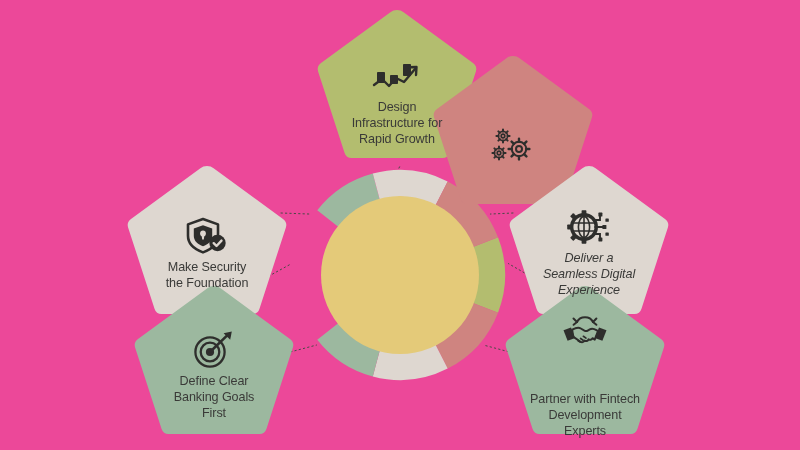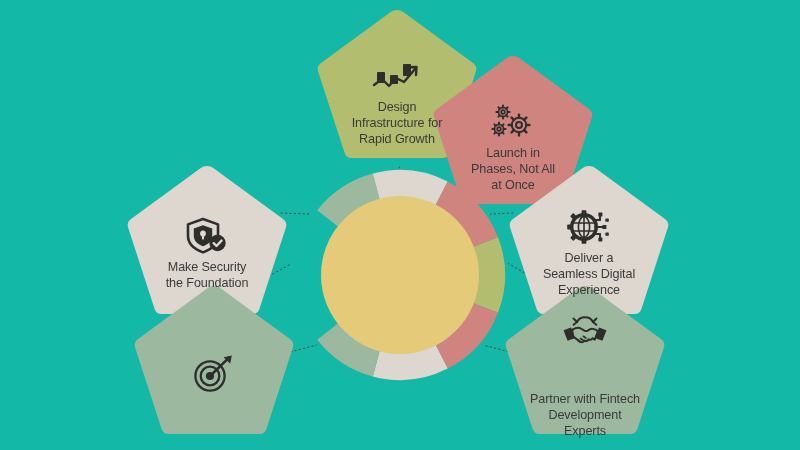--- a/index.html
+++ b/index.html
@@ -77,21 +77,21 @@
   #node-4 { left: 504px; top: 162px; }
   #node-4 .node-content { transform: translateY(10px); }
   #node-5 { left: 129px; top: 282px; }
   #node-5 .node-content { transform: translateY(12px); }
   #node-6 { left: 500px; top: 282px; }
   #node-6 .node-content { transform: translateY(12px); gap: 38px; }
 </style>
 </head>
 <body style="background: rgb(242, 242, 236);">
 
-<div id="infographic" style="background: #14b8a6;">
+<div id="infographic" style="background: #ec4899;">
 
   <svg id="diagram-svg" viewBox="0 0 800 450">
     <defs>
       <clipPath id="clip-pent">
         <path d="M85 5 L163 62 L133 154 L37 154 L7 62 Z"></path>
       </clipPath>
     </defs>
     <g id="connectors">
         <line x1="397" y1="172" x2="400" y2="166" stroke="#4a4a46" stroke-width="1" stroke-dasharray="1.4 3" stroke-linecap="round"></line>
         <line x1="281" y1="213" x2="309.63490459150046" y2="214.04797352168862" stroke="#4a4a46" stroke-width="1" stroke-dasharray="1.4 3" stroke-linecap="round"></line>
@@ -165,23 +165,20 @@
             <circle cx="10" cy="26" r="4.6"></circle>
             <circle cx="10" cy="26" r="1.8"></circle>
             <g stroke-width="2" stroke-linecap="round">
               <path d="M10 19.4 v2.1 M10 30.5 v2.1 M3.4 26 h2.1 M14.5 26 h2.1
                        M5.4 21.4 l1.5 1.5 M13.1 29.1 l1.5 1.5
                        M14.6 21.4 l-1.5 1.5 M6.9 29.1 l-1.5 1.5"></path>
             </g>
           </g>
         </svg>
       </span>
-      <span class="node-label" style="color: rgb(58, 58, 56);">Launch in
-Phases, Not All
-at Once</span>
     </div>
   </div>
 
   <div class="node" id="node-3">
     <svg class="node-shape" viewBox="0 0 170 165">
       <path class="pent" d="M85 4 Q89 4 91.6 6.3 L161 57 Q165.5 60.3 163.9 65.4 L137.4 147 Q135.8 152 130.5 152 L39.5 152 Q34.2 152 32.6 147 L6.1 65.4 Q4.5 60.3 9 57 L78.4 6.3 Q81 4 85 4 Z" fill="#ded7d0"></path>
     </svg>
     <div class="node-content">
       <span class="node-icon">
         <svg width="44" height="38" viewBox="0 0 44 38">
@@ -224,21 +221,21 @@
           </g>
           <g fill="#2e2e2c">
             <rect x="31.4" y="2.6" width="4" height="4" rx="0.6"></rect>
             <rect x="35.4" y="15" width="4" height="4" rx="0.6"></rect>
             <rect x="31.4" y="27.4" width="4" height="4" rx="0.6"></rect>
             <rect x="38.4" y="8.4" width="3.4" height="3.4" rx="0.6"></rect>
             <rect x="38.4" y="22.4" width="3.4" height="3.4" rx="0.6"></rect>
           </g>
         </svg>
       </span>
-      <span class="node-label" style="color: rgb(58, 58, 56);">Deliver a
+      <span class="node-label" style="color: rgb(58, 58, 56); font-style: italic;">Deliver a
 Seamless Digital
 Experience</span>
     </div>
   </div>
 
   <div class="node" id="node-5">
     <svg class="node-shape" viewBox="0 0 170 165">
       <path class="pent" d="M85 4 Q89 4 91.6 6.3 L161 57 Q165.5 60.3 163.9 65.4 L137.4 147 Q135.8 152 130.5 152 L39.5 152 Q34.2 152 32.6 147 L6.1 65.4 Q4.5 60.3 9 57 L78.4 6.3 Q81 4 85 4 Z" fill="#9cb89f"></path>
     </svg>
     <div class="node-content">
@@ -246,20 +243,23 @@
         <svg width="42" height="38" viewBox="0 0 42 38">
           <g fill="none" stroke="#2e2e2c" stroke-width="2.3">
             <circle cx="17" cy="21" r="14.6"></circle>
             <circle cx="17" cy="21" r="9.3"></circle>
           </g>
           <circle cx="17" cy="21" r="4.1" fill="#2e2e2c"></circle>
           <path d="M17 21 L35 3.6" stroke="#2e2e2c" stroke-width="2.6" stroke-linecap="round"></path>
           <path d="M30.6 2.2 L38.8 0.6 L37.2 8.8 Z" fill="#2e2e2c"></path>
         </svg>
       </span>
+      <span class="node-label" style="color: rgb(58, 58, 56);">Define Clear
+Banking Goals
+First</span>
     </div>
   </div>
 
   <div class="node" id="node-6">
     <svg class="node-shape" viewBox="0 0 170 165">
       <path class="pent" d="M85 4 Q89 4 91.6 6.3 L161 57 Q165.5 60.3 163.9 65.4 L137.4 147 Q135.8 152 130.5 152 L39.5 152 Q34.2 152 32.6 147 L6.1 65.4 Q4.5 60.3 9 57 L78.4 6.3 Q81 4 85 4 Z" fill="#9cb89f"></path>
     </svg>
     <div class="node-content">
       <span class="node-icon">
         <svg width="48" height="36" viewBox="0 0 48 36">

